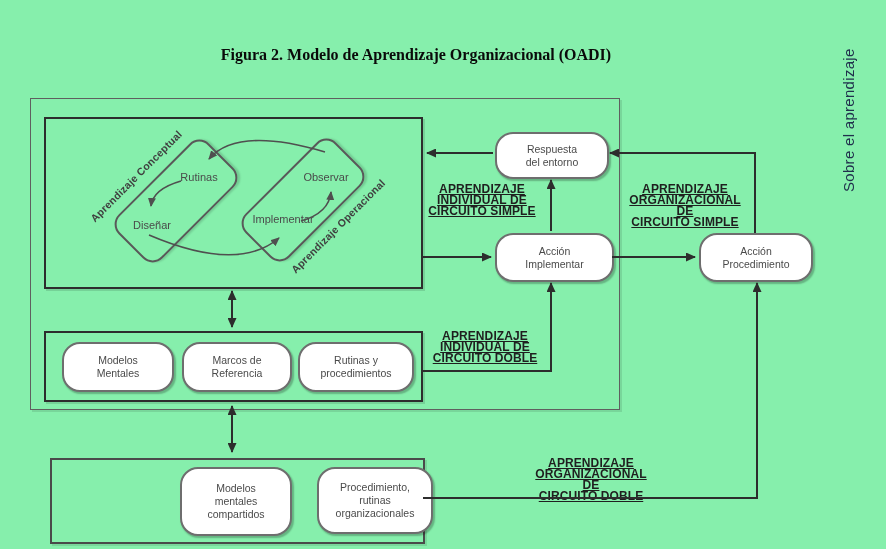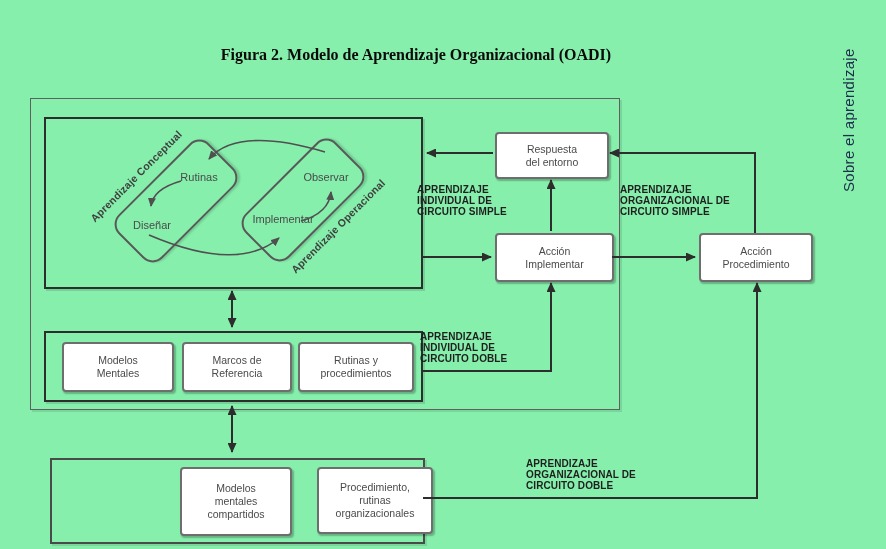--- a/index.html
+++ b/index.html
@@ -2,31 +2,31 @@
 <html><head>
 <meta charset="utf-8">
 <style>
   html,body{margin:0;padding:0;background:#ffffff;}
   #stage{position:relative;width:886px;height:549px;background:#86efac;overflow:hidden;
          font-family:"Liberation Sans",sans-serif;}
   .frame{position:absolute;background:transparent;}
   .outer{border:1.5px solid #5f5f5f;box-shadow:2px 2px 0 rgba(0,0,0,.10);}
   .thick{border:2.5px solid #2d2d2d;box-shadow:2px 2px 0 rgba(0,0,0,.12);}
   .bframe{border:2px solid #4a4a4a;box-shadow:2px 2px 0 rgba(0,0,0,.10);}
-  .node{position:absolute;border:2px solid #6e6e6e;border-radius:4px;background:#fff;
+  .node{position:absolute;border:2px solid #6e6e6e;border-radius:18px;background:#fff;
         display:flex;flex-direction:column;align-items:center;justify-content:center;
         font-size:10.5px;line-height:13px;color:#4a4a4a;text-align:center;
         box-shadow:1.5px 2px 1.5px rgba(0,0,0,.25);}
   .tilt{position:absolute;width:124px;height:58px;border:2.5px solid #595959;border-radius:14px;
         transform:translate(-50%,-50%) rotate(-45deg);box-shadow:2px 2px 2px rgba(0,0,0,.15);}
   .cyc{position:absolute;transform:translate(-50%,-50%);font-size:11px;color:#4a4a4a;white-space:nowrap;}
   .diag{position:absolute;transform:translate(-50%,-50%) rotate(-45deg);font-weight:600;
         font-size:10.5px;color:#3f3f3f;letter-spacing:.2px;white-space:nowrap;}
-  .caption{position:absolute;width:130px;font-size:10px;font-weight:700;line-height:11px;
-        color:#1f1f1f;text-align:left;letter-spacing:.1px;}
+  .caption{position:absolute;width:130px;font-size:12px;font-weight:700;line-height:11px;
+        color:#1f1f1f;text-align:center;letter-spacing:.1px;text-decoration:underline;}
   .title{position:absolute;left:166px;top:46px;width:500px;text-align:center;
         font-family:"Liberation Serif",serif;font-weight:700;font-size:16px;color:#0a0a0a;}
   .side{position:absolute;left:840px;top:22px;height:170px;writing-mode:vertical-rl;
         transform:rotate(180deg);font-size:15px;color:#20304c;letter-spacing:.3px;}
   svg.ov{position:absolute;left:0;top:0;pointer-events:none;}
   .ln{stroke:#2d2d2d;stroke-width:2;fill:none;}
   .cv{stroke:#4f4f4f;stroke-width:1.6;fill:none;}
 </style>
 </head>
 <body>

